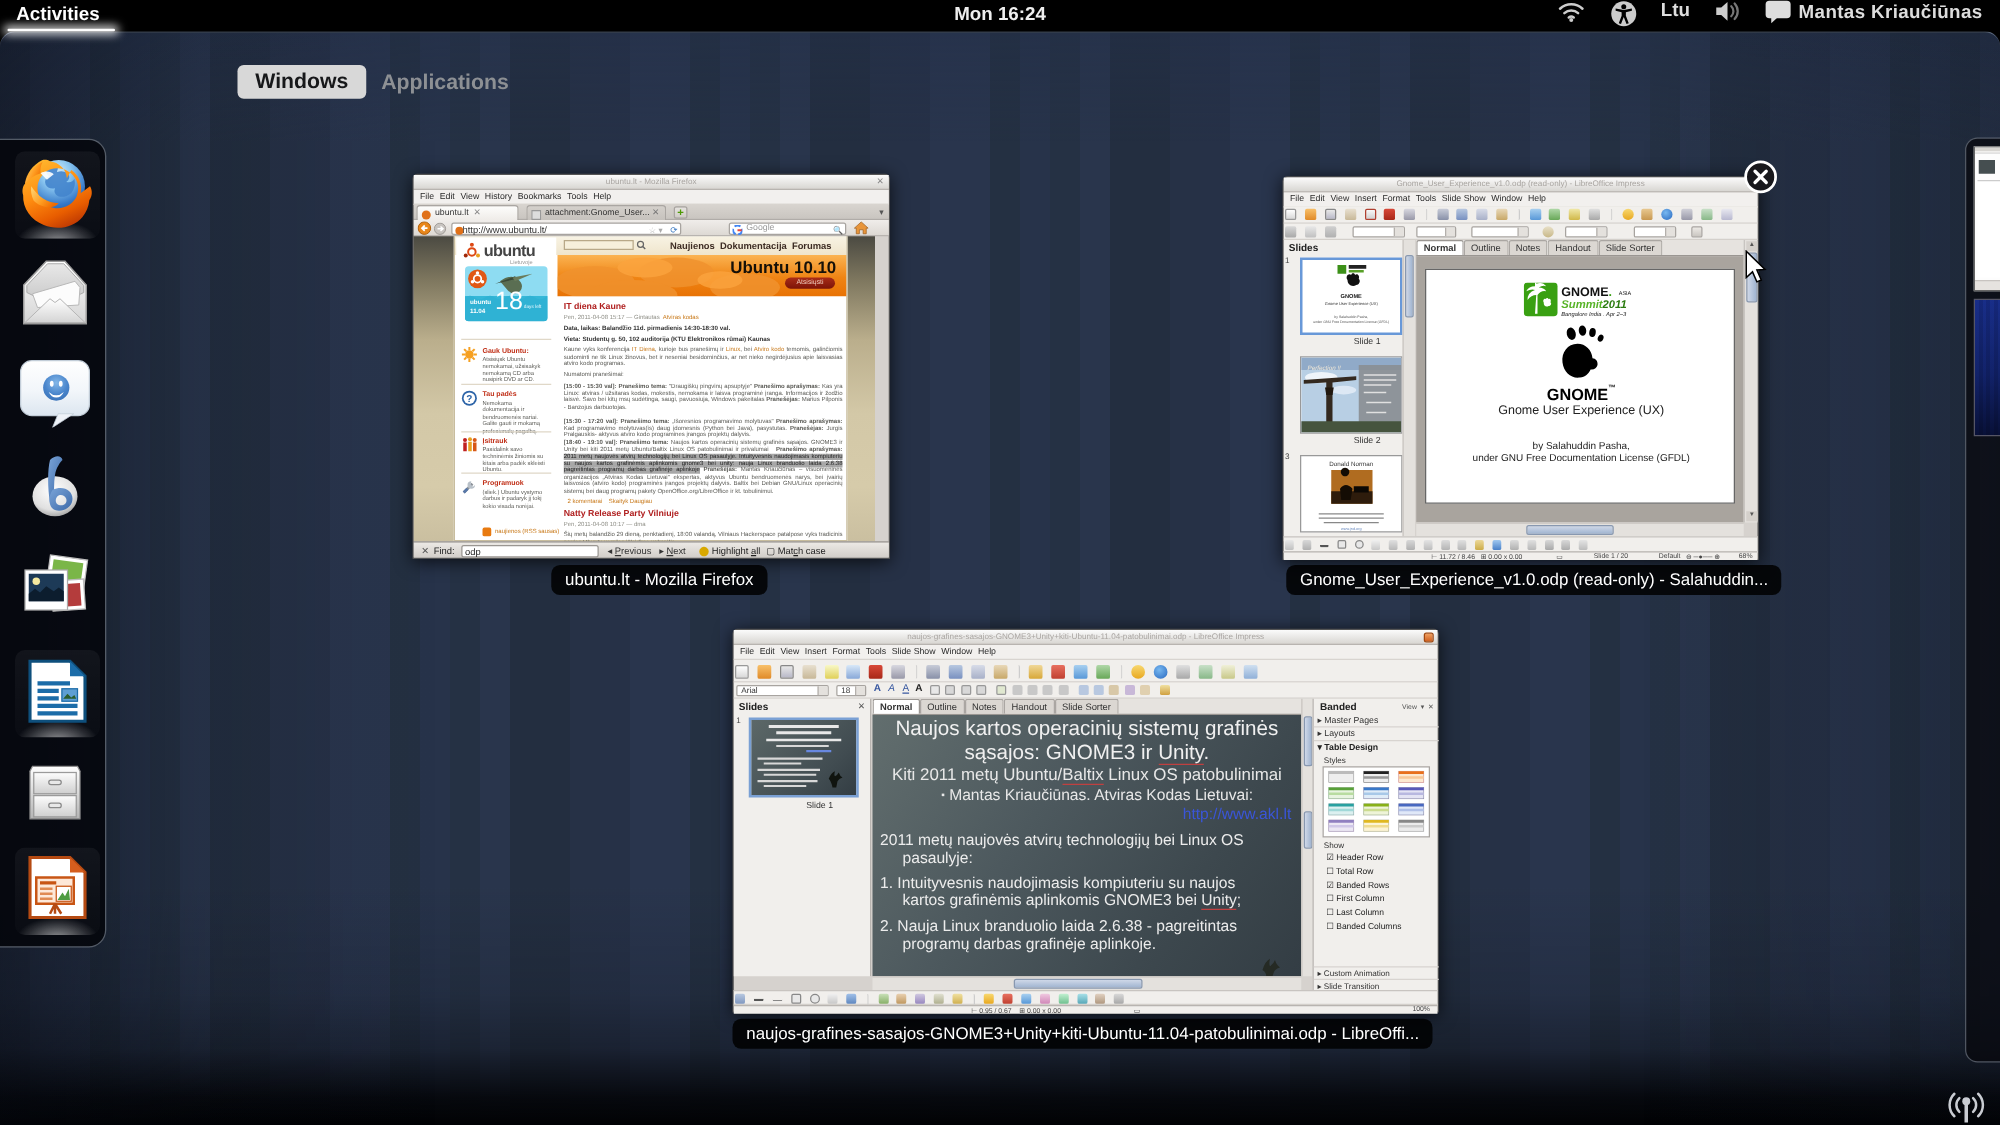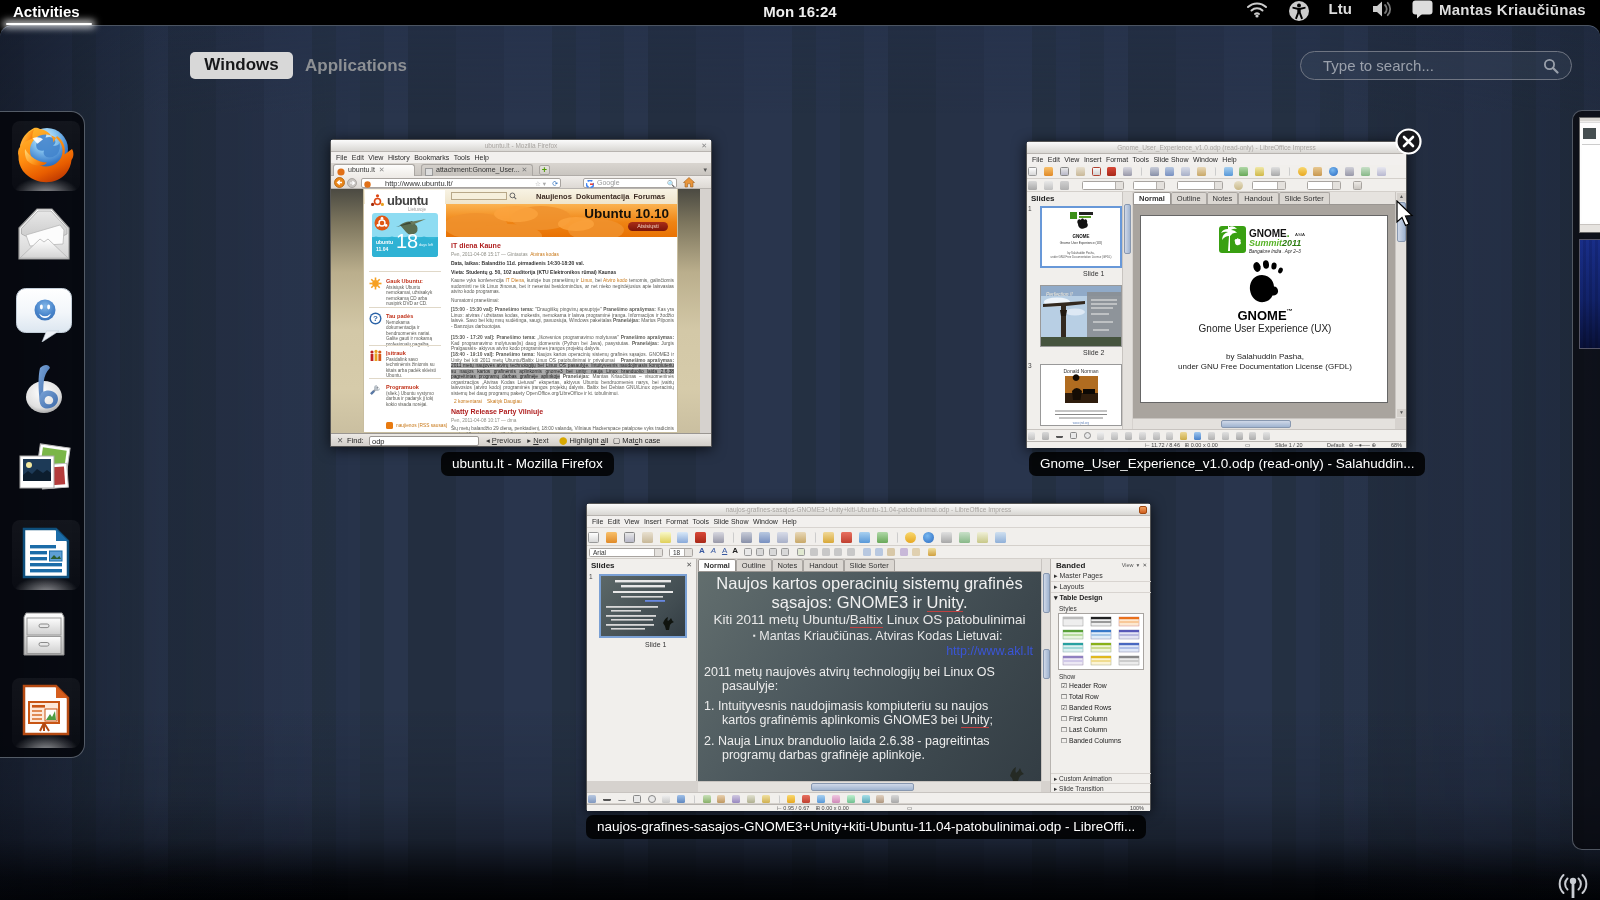--- a/index.html
+++ b/index.html
@@ -71,21 +71,21 @@
   text-align:center; font-size:6.5px; color:#a8a4a0; line-height:12px; white-space:nowrap; overflow:hidden; }
 .menubar { position:relative; height:12px; background:#f2f0ee; border-bottom:1px solid #d8d4d0; font-size:7px; color:#2a2a2a;
   white-space:nowrap; overflow:hidden; padding-left:5px; line-height:12px; }
 .menubar span { margin-right:4.5px; }
 
 .abs { position:absolute; }
 
 #win1 .tabbar { position:absolute; left:0; top:23px; width:380px; height:13px; background:linear-gradient(180deg,#d9d5d0,#c9c5c0); border-bottom:1px solid #b0aca8; }
 #win1 .tab { position:absolute; top:1px; height:12px; font-size:7px; color:#333; padding:1px 4px 0 14px; border:1px solid #aaa6a2; border-bottom:none; border-radius:3px 3px 0 0; white-space:nowrap; }
 #win1 .navbar { position:absolute; left:0; top:36px; width:380px; height:13px; background:linear-gradient(180deg,#f0edea,#ddd9d4); border-bottom:1px solid #b8b4b0; }
-#win1 .urlfield { position:absolute; left:30px; top:1.5px; width:200px; height:10px; background:#fff; border:1px solid #a8a4a0; border-radius:2px; font-size:7.5px; color:#333; padding:0 2px 0 23px; }
+#win1 .urlfield { position:absolute; left:30px; top:1.5px; width:184px; height:10px; background:#fff; border:1px solid #a8a4a0; border-radius:2px; font-size:7.5px; color:#333; padding:0 2px 0 8px; }
 #win1 .ffcontent { position:absolute; left:0; top:49px; width:369px; height:244px; overflow:hidden;
   background:linear-gradient(180deg, #4b4a42 0%, #7d765e 14%, #baae8c 34%, #d3c8a7 58%, #d6cbaa 82%, #cabfa0 100%); }
 #win1 .findbar { position:absolute; left:0; top:293px; width:380px; height:13px; background:linear-gradient(180deg,#ece9e5,#d2cec9); border-top:1px solid #9a9692; font-size:7.5px; color:#222; }
 .fftxt { color:#5a5a55; font-size:4.8px; line-height:1.16; text-align:justify; }
 .ffh { color:#b02020; font-weight:bold; font-size:7px; }
 .ffside { color:#5a5a55; font-size:4.6px; line-height:1.18; }
 .ffsideh { color:#c03018; font-weight:bold; font-size:5.6px; }
 
 .lo-toolbar { position:absolute; background:#f1efec; border-bottom:1px solid #d4d0cb; }
 .ticon { display:inline-block; width:9px; height:9px; border-radius:1.5px; margin:2px 1.2px 0 1.2px; vertical-align:top; }
@@ -300,27 +300,20 @@
     <rect x="16" y="32" width="10" height="2" fill="#e08a52"></rect>
     <rect x="16" y="36" width="10" height="2" fill="#e08a52"></rect>
     <rect x="29" y="27" width="12" height="12" fill="#fff" stroke="#c85514"></rect>
     <path d="M30 38 L34 32 L36 35 L39 29 L40 38 Z" fill="#4f9c42"></path>
     <path d="M28 41 L24 49 M28 41 L33 49 M28 41 L28 49" stroke="#b54a12" stroke-width="2"></path>
   </svg>
 
   <div id="tab-windows">Windows</div>
   <div id="tab-apps">Applications</div>
 
-  <div id="search">
-    <div class="ph">Type to search...</div>
-    <svg style="position:absolute;right:12px;top:6px" width="16" height="16" viewBox="0 0 16 16">
-      <circle cx="6.5" cy="6.5" r="4.6" fill="none" stroke="#9aa0ab" stroke-width="1.8"></circle>
-      <path d="M10 10 L14.5 14.5" stroke="#9aa0ab" stroke-width="2.2" stroke-linecap="round"></path>
-      </svg>
-  </div>
 
   <div class="win" id="win1" style="left:330px; top:139px; width:382px; height:308px; border-radius:4px 4px 0 0;">
     <div class="titlebar">ubuntu.lt - Mozilla Firefox<span style="position:absolute; right:4px; top:0; color:#888; font-size:7px;">✕</span></div>
     <div class="menubar"><span>File</span><span>Edit</span><span>View</span><span>History</span><span>Bookmarks</span><span>Tools</span><span>Help</span></div>
     <div class="tabbar">
       <div class="tab" style="left:2px; width:82px; background:linear-gradient(180deg,#fdfdfc,#efece8);">ubuntu.lt <span style="color:#888;">&nbsp;✕</span>
         <svg class="abs" style="left:3px;top:2.5px;" width="8" height="8" viewBox="0 0 8 8">
             <circle cx="4" cy="4" r="3.6" fill="#e07018"></circle>
           </svg></div>
       <div class="tab" style="left:90px; width:112px; background:linear-gradient(180deg,#d4d0cb,#c6c2bd);">attachment:Gnome_User... <span style="color:#777;">✕</span>

